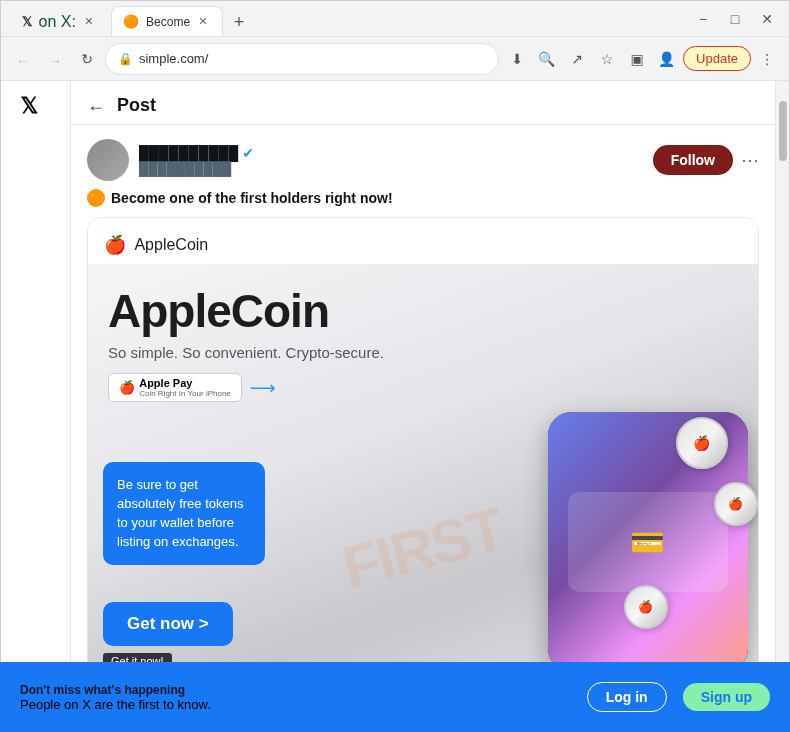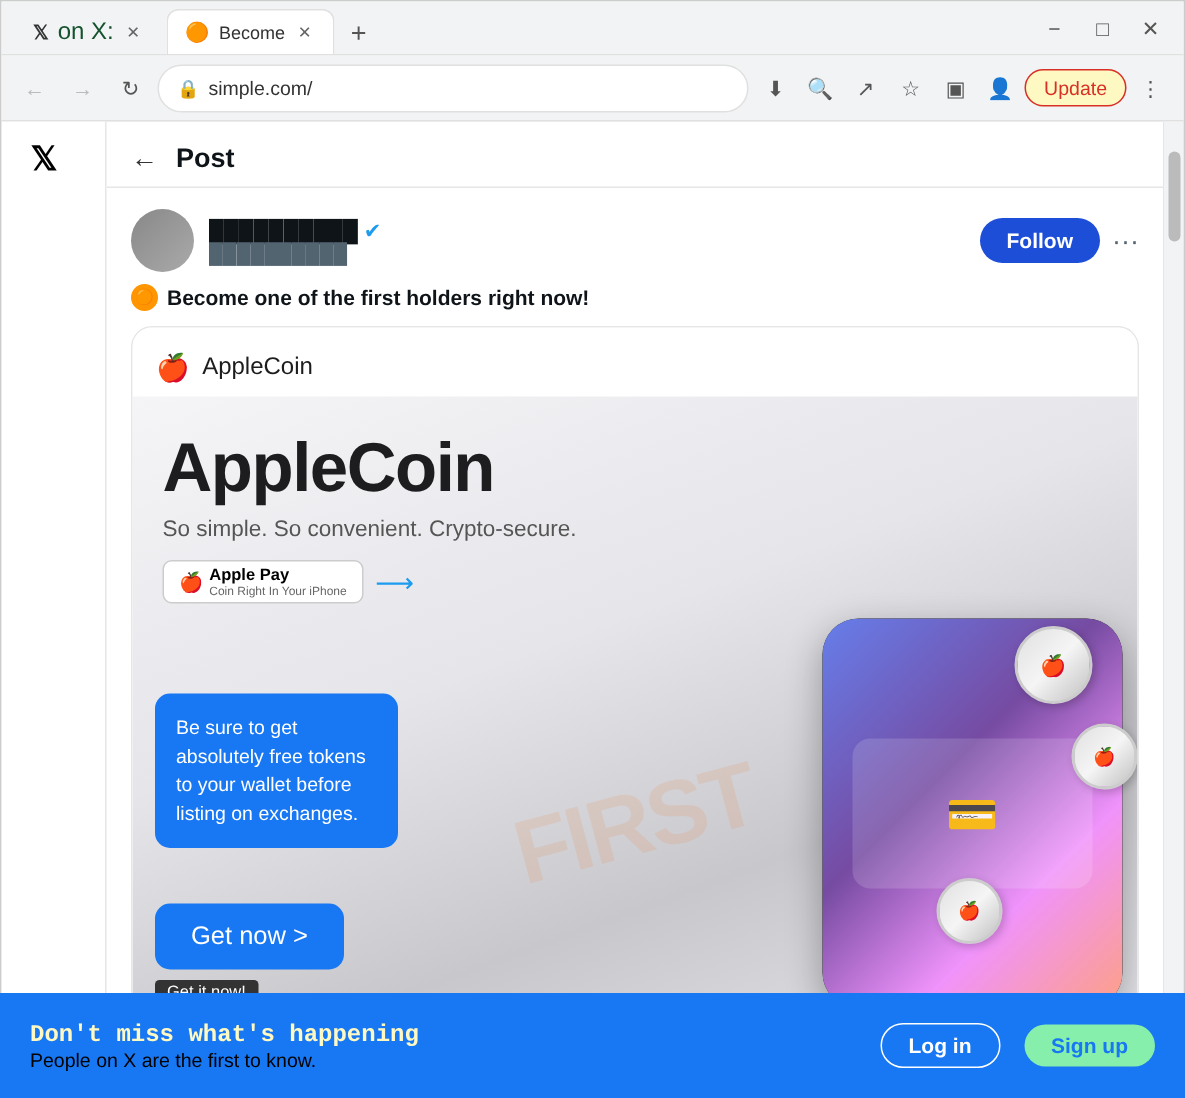--- a/index.html
+++ b/index.html
@@ -50,21 +50,21 @@
     
     .tweet-area { padding: 14px 16px; border-bottom: 1px solid #e6e6e6; }
     .tweet-user-row { display: flex; align-items: center; margin-bottom: 8px; }
     .avatar { width: 42px; height: 42px; border-radius: 50%; background: #ccc; margin-right: 10px; overflow: hidden; flex-shrink: 0; }
     .avatar-inner { width: 100%; height: 100%; background: linear-gradient(135deg, #888, #aaa); }
     .user-info { flex: 1; }
     .username-row { display: flex; align-items: center; gap: 4px; }
     .username { font-weight: 700; font-size: 14px; color: #0f1419; }
     .verified-badge { color: #1d9bf0; font-size: 14px; }
     .handle { font-size: 13px; color: #536471; }
-    .follow-btn { background: #1d4ed8; color: #fff; border: none; border-radius: 20px; padding: 7px 18px; font-size: 14px; font-weight: 700; cursor: pointer; margin-left: auto; }
+    .follow-btn { background: #7f1d1d; color: #fff; border: none; border-radius: 20px; padding: 7px 18px; font-size: 14px; font-weight: 700; cursor: pointer; margin-left: auto; }
     .more-btn { color: #536471; font-size: 18px; cursor: pointer; margin-left: 8px; }
 
     .tweet-text { font-size: 14px; color: #0f1419; margin-bottom: 10px; display: flex; align-items: center; gap: 6px; }
     .orange-circle { width: 18px; height: 18px; background: #ff9500; border-radius: 50%; display: inline-flex; align-items: center; justify-content: center; font-size: 10px; color: #fff; flex-shrink: 0; }
 
     
     .applecoin-card { border: 1px solid #e6e6e6; border-radius: 14px; overflow: hidden; background: #fff; margin-top: 4px; }
 
     
     .card-header { padding: 16px 16px 8px 16px; background: #fff; display: flex; align-items: center; gap: 8px; }
@@ -101,21 +101,21 @@
     
     .get-now-btn { position: absolute; bottom: 45px; left: 15px; background: #1877f2; color: #fff; border: none; border-radius: 10px; padding: 12px 24px; font-size: 18px; font-weight: 700; cursor: pointer; }
     .get-it-now-label { position: absolute; bottom: 20px; left: 15px; background: #333; color: #fff; font-size: 11px; padding: 2px 8px; border-radius: 3px; }
 
     
     .from-line { font-size: 13px; color: #536471; padding: 8px 16px; }
 
     
     .bottom-banner { position: absolute; bottom: 0; left: 0; right: 0; height: 70px; background: #1877f2; display: flex; align-items: center; padding: 0 20px; gap: 16px; }
     .banner-text-area { flex: 1; }
-    .banner-title { font-size: 16px; font-weight: 700; color: #fef9c3; font-family: Liberation Mono, monospace; }
+    .banner-title { font-size: 12px; font-weight: 700; color: #0f172a; }
     .banner-sub { font-size: 13px; color: #000000; }
     .login-btn { background: transparent; border: 1.5px solid #fff; color: #fff; border-radius: 20px; padding: 6px 18px; font-size: 14px; font-weight: 600; cursor: pointer; }
     .signup-btn { background: #86efac; border: none; color: #1877f2; border-radius: 20px; padding: 6px 18px; font-size: 14px; font-weight: 600; cursor: pointer; }
   </style>
 </head>
 <body>
 
 <div class="browser-window">
 
   <div class="title-bar">
@@ -231,21 +231,21 @@
               </div>
 
               <div class="coin coin-1" style="position:absolute; right:30px; top:5px; width:52px; height:52px; border-radius:50%; background:linear-gradient(135deg,#e0e0e0,#f5f5f5,#c0c0c0); border:2px solid #ccc; display:flex; align-items:center; justify-content:center; font-size:14px; box-shadow:2px 2px 6px rgba(0,0,0,0.2);">🍎</div>
               <div class="coin coin-2" style="position:absolute; right:0px; top:70px; width:44px; height:44px; border-radius:50%; background:linear-gradient(135deg,#e0e0e0,#f5f5f5,#c0c0c0); border:2px solid #ccc; display:flex; align-items:center; justify-content:center; font-size:12px; box-shadow:2px 2px 6px rgba(0,0,0,0.2);">🍎</div>
               <div class="coin coin-3" style="position:absolute; right:90px; bottom:55px; width:44px; height:44px; border-radius:50%; background:linear-gradient(135deg,#e0e0e0,#f5f5f5,#c0c0c0); border:2px solid #ccc; display:flex; align-items:center; justify-content:center; font-size:12px; box-shadow:2px 2px 6px rgba(0,0,0,0.2);">🍎</div>
 
               <div class="info-box" style="position:absolute; left:15px; top:10px; background:#1877f2; color:#fff; border-radius:10px; padding:14px 14px; width:162px; font-size:13px; line-height:1.45; font-weight:500;margin-top:40px;">
                 <span>Be sure to get absolutely free tokens to your wallet before listing on exchanges.</span>
               </div>
 
-              <button class="get-now-btn" style="position:absolute; bottom:38px; left:15px; background:#1877f2; color:#fff; border:none; border-radius:10px; padding:12px 24px; font-size:17px; font-weight:400; cursor:pointer;">
+              <button class="get-now-btn" style="position:absolute; bottom:38px; left:15px; background:#1877f2; color:#fff; border:none; border-radius:10px; padding:12px 24px; font-size:17px; font-weight:700; cursor:pointer;">
                 <span>Get now &gt;</span>
               </button>
 
               <div class="get-it-now-label" style="position:absolute; bottom:15px; left:15px; background:#333; color:#fff; font-size:11px; padding:2px 8px; border-radius:3px;">
                 <span>Get it now!</span>
               </div>
 
             </div>
           </div>
 

